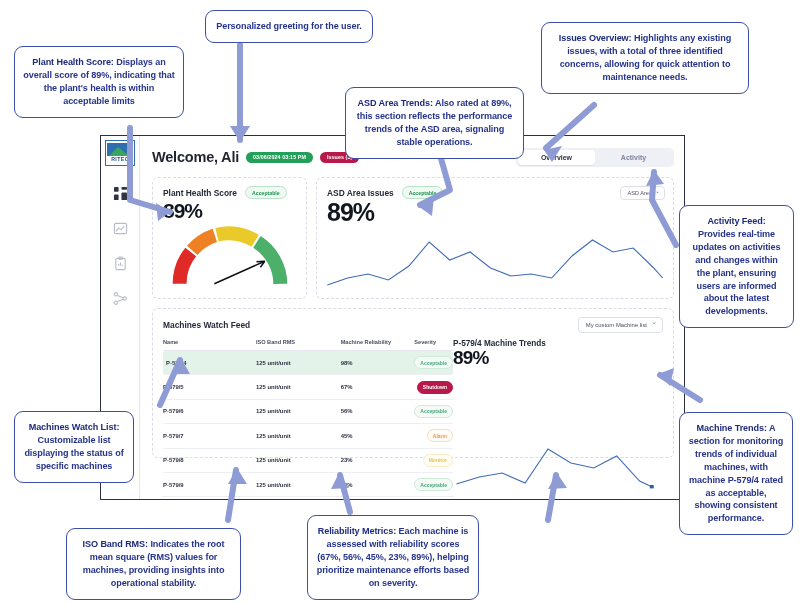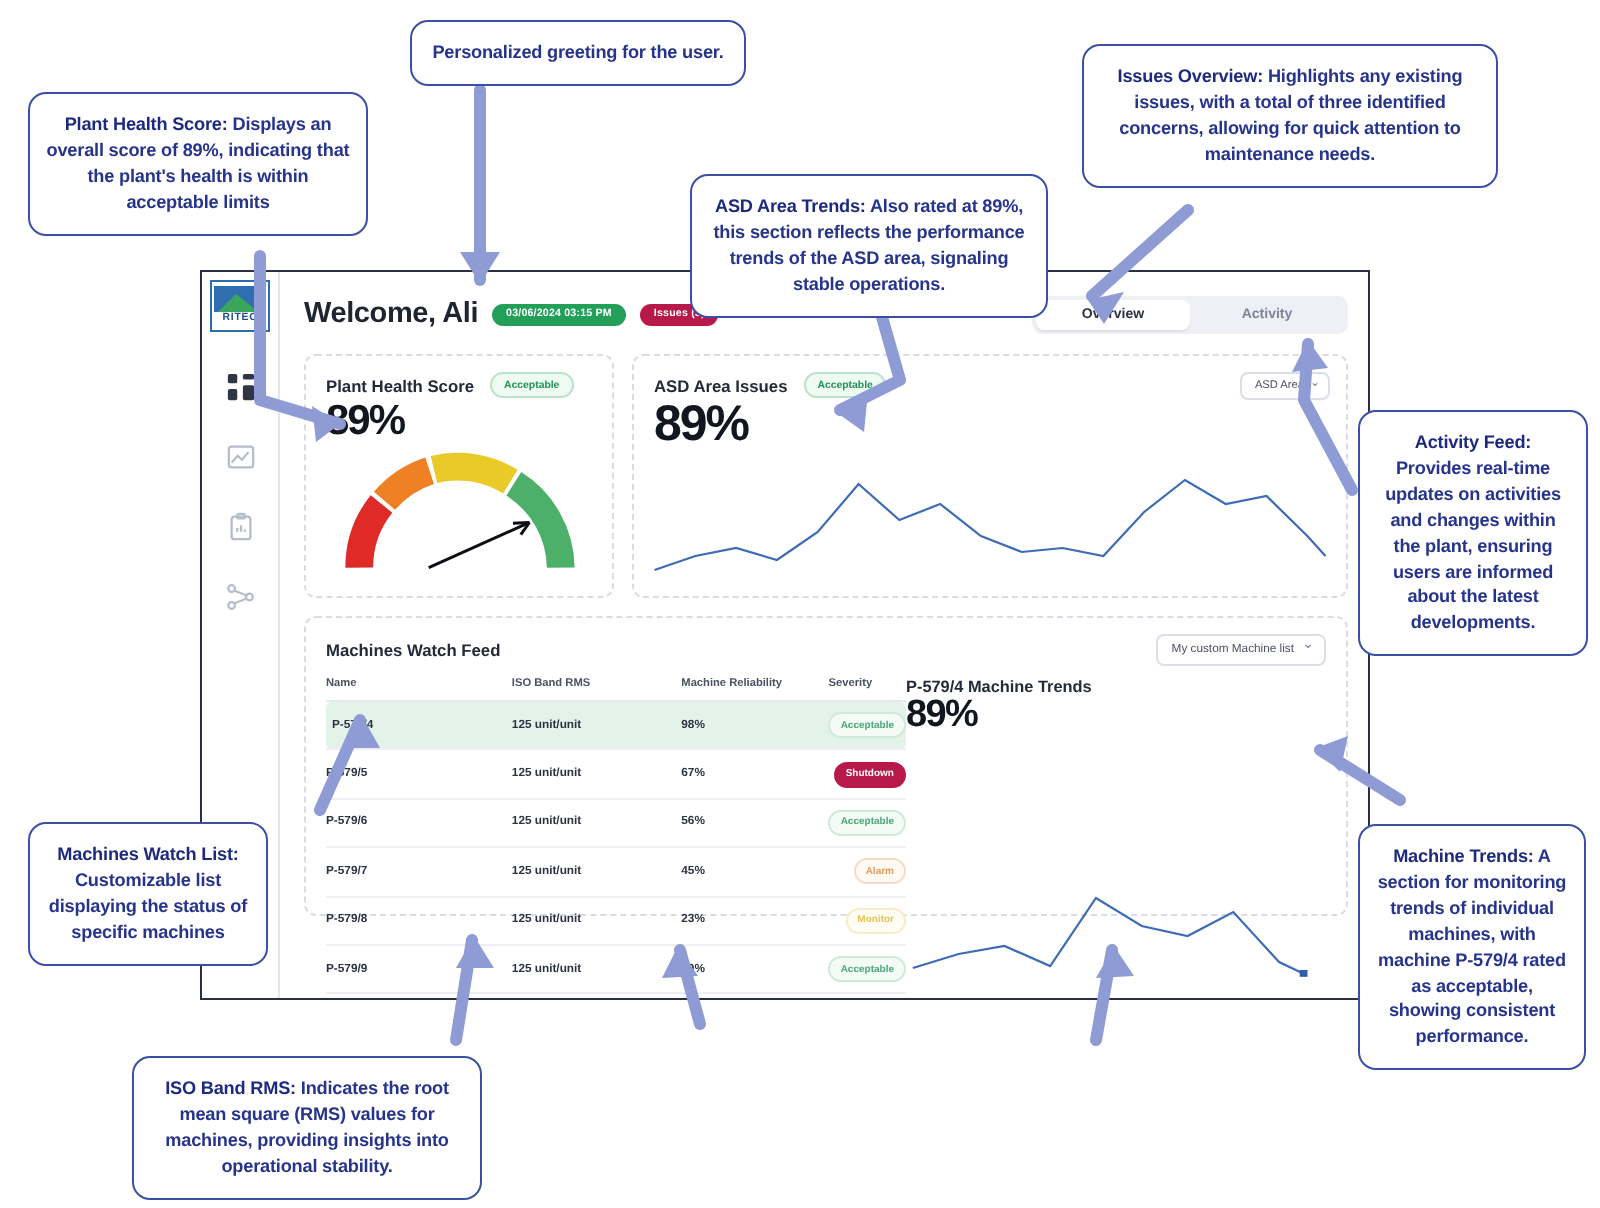--- a/index.html
+++ b/index.html
@@ -391,14 +391,17 @@
   </div>
 
   <div class="callout" style="left:679px; top:412px; width:114px;">
     <b>Machine Trends:</b><span> A section for monitoring trends of individual machines, with machine P-579/4 rated as acceptable, showing consistent performance.</span>
   </div>
 
   <div class="callout" style="left:66px; top:528px; width:175px;">
     <b>ISO Band RMS:</b><span> Indicates the root mean square (RMS) values for machines, providing insights into operational stability.</span>
   </div>
 
+  <div class="callout" style="left:307px; top:515px; width:172px;">
+    <b>Reliability Metrics:</b><span> Each machine is assessed with reliability scores (67%, 56%, 45%, 23%, 89%), helping prioritize maintenance efforts based on severity.</span>
+  </div>
 
 </div>
 
 </body></html>

